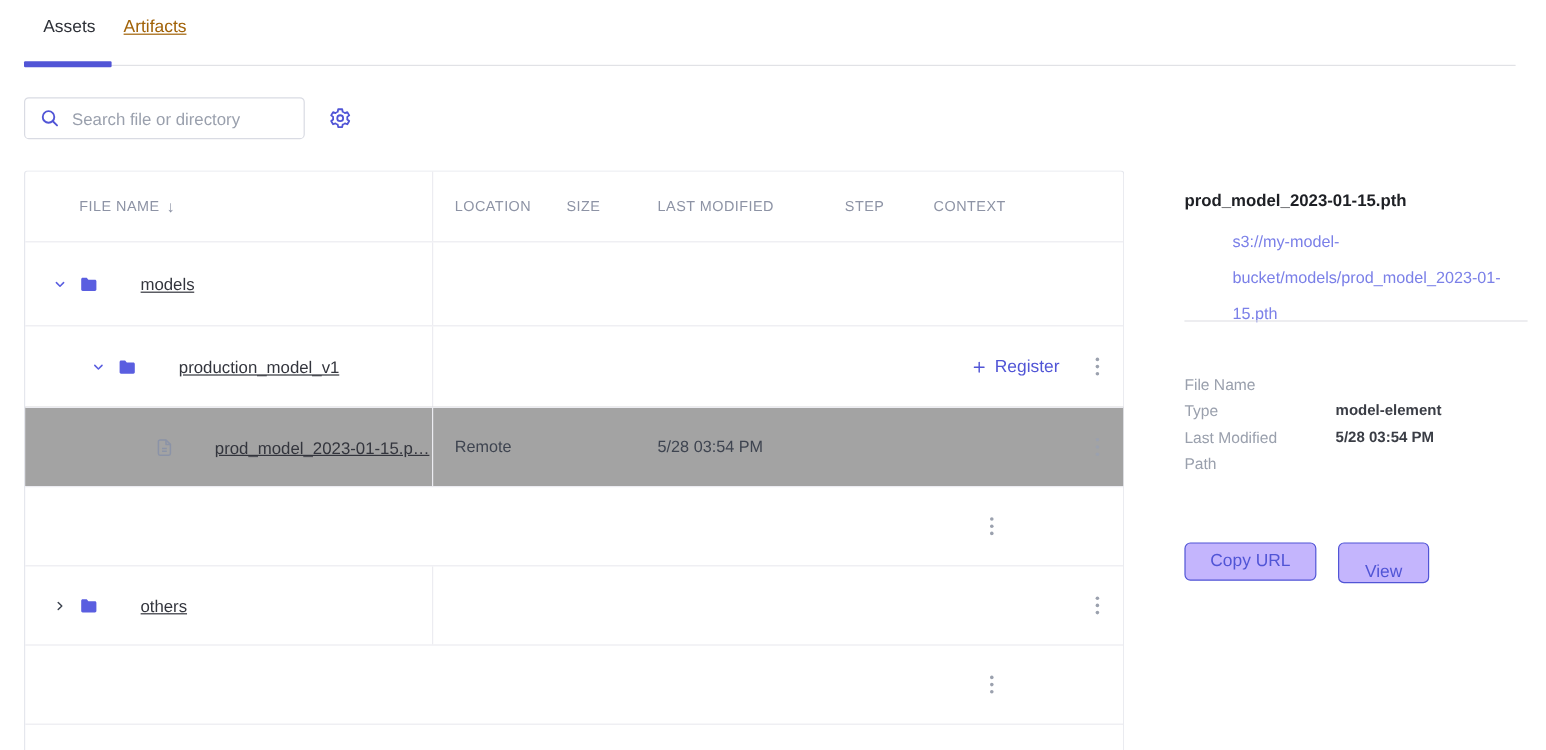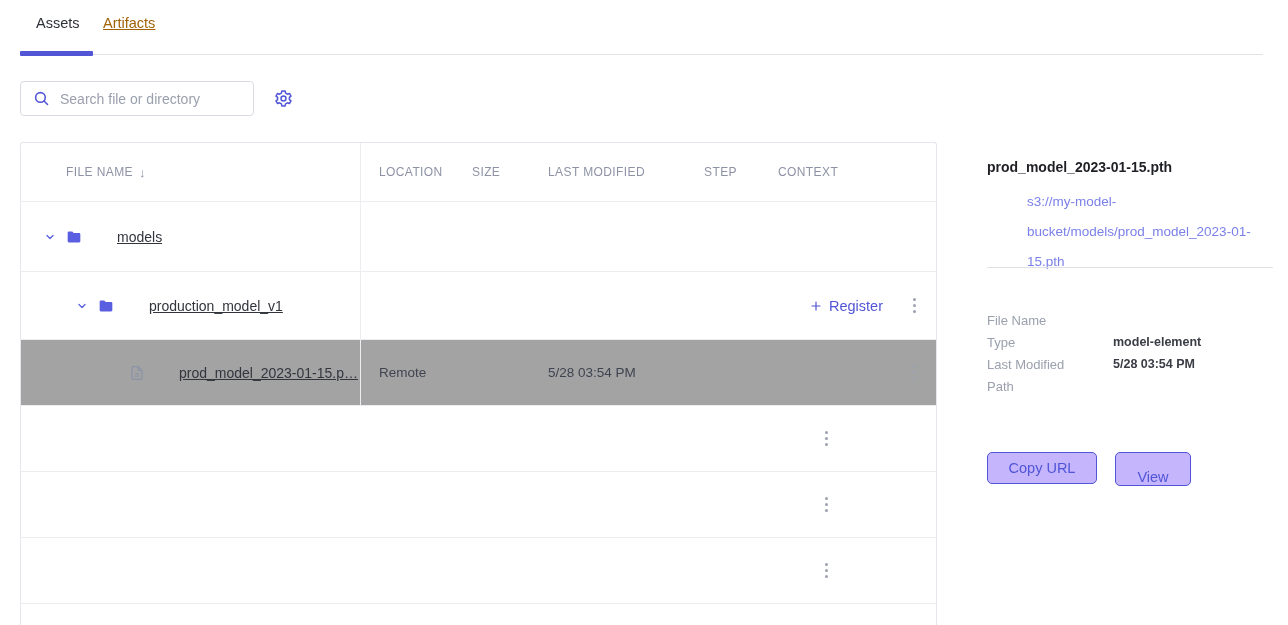--- a/index.html
+++ b/index.html
@@ -199,20 +199,34 @@
     <div class="cell actions-cell">
       <button class="kebab">
           <i></i>
           <i></i>
           <i></i>
         </button>
     </div>
   </div>
 
   <div class="trow frow h66">
+    <div class="cell name-cell">
+      <span class="indent0"></span>
+      <span class="chev">
+        <svg width="12" height="12" viewBox="0 0 24 24" fill="none" stroke="#3e4450" stroke-width="2.4" stroke-linecap="round" stroke-linejoin="round">
+            <polyline points="9 6 15 12 9 18"></polyline>
+          </svg>
+      </span>
+      <span class="ficon">
+        <svg width="18" height="16" viewBox="0 0 24 24" fill="#5a5ee0">
+            <path d="M2.5 5.6c0-1 .8-1.9 1.8-1.9h5.1l2.1 2.4h8.2c1 0 1.8.8 1.8 1.8v10.4c0 1-.8 1.8-1.8 1.8H4.3c-1 0-1.8-.8-1.8-1.8z"></path>
+          </svg>
+      </span>
+      <a class="row-label">others</a>
+    </div>
     <div class="cell"></div>
       <div class="cell"></div>
       <div class="cell"></div>
       <div class="cell"></div>
       <div class="cell"></div>
     <div class="cell actions-cell">
       <button class="kebab">
           <i></i>
           <i></i>
           <i></i>

